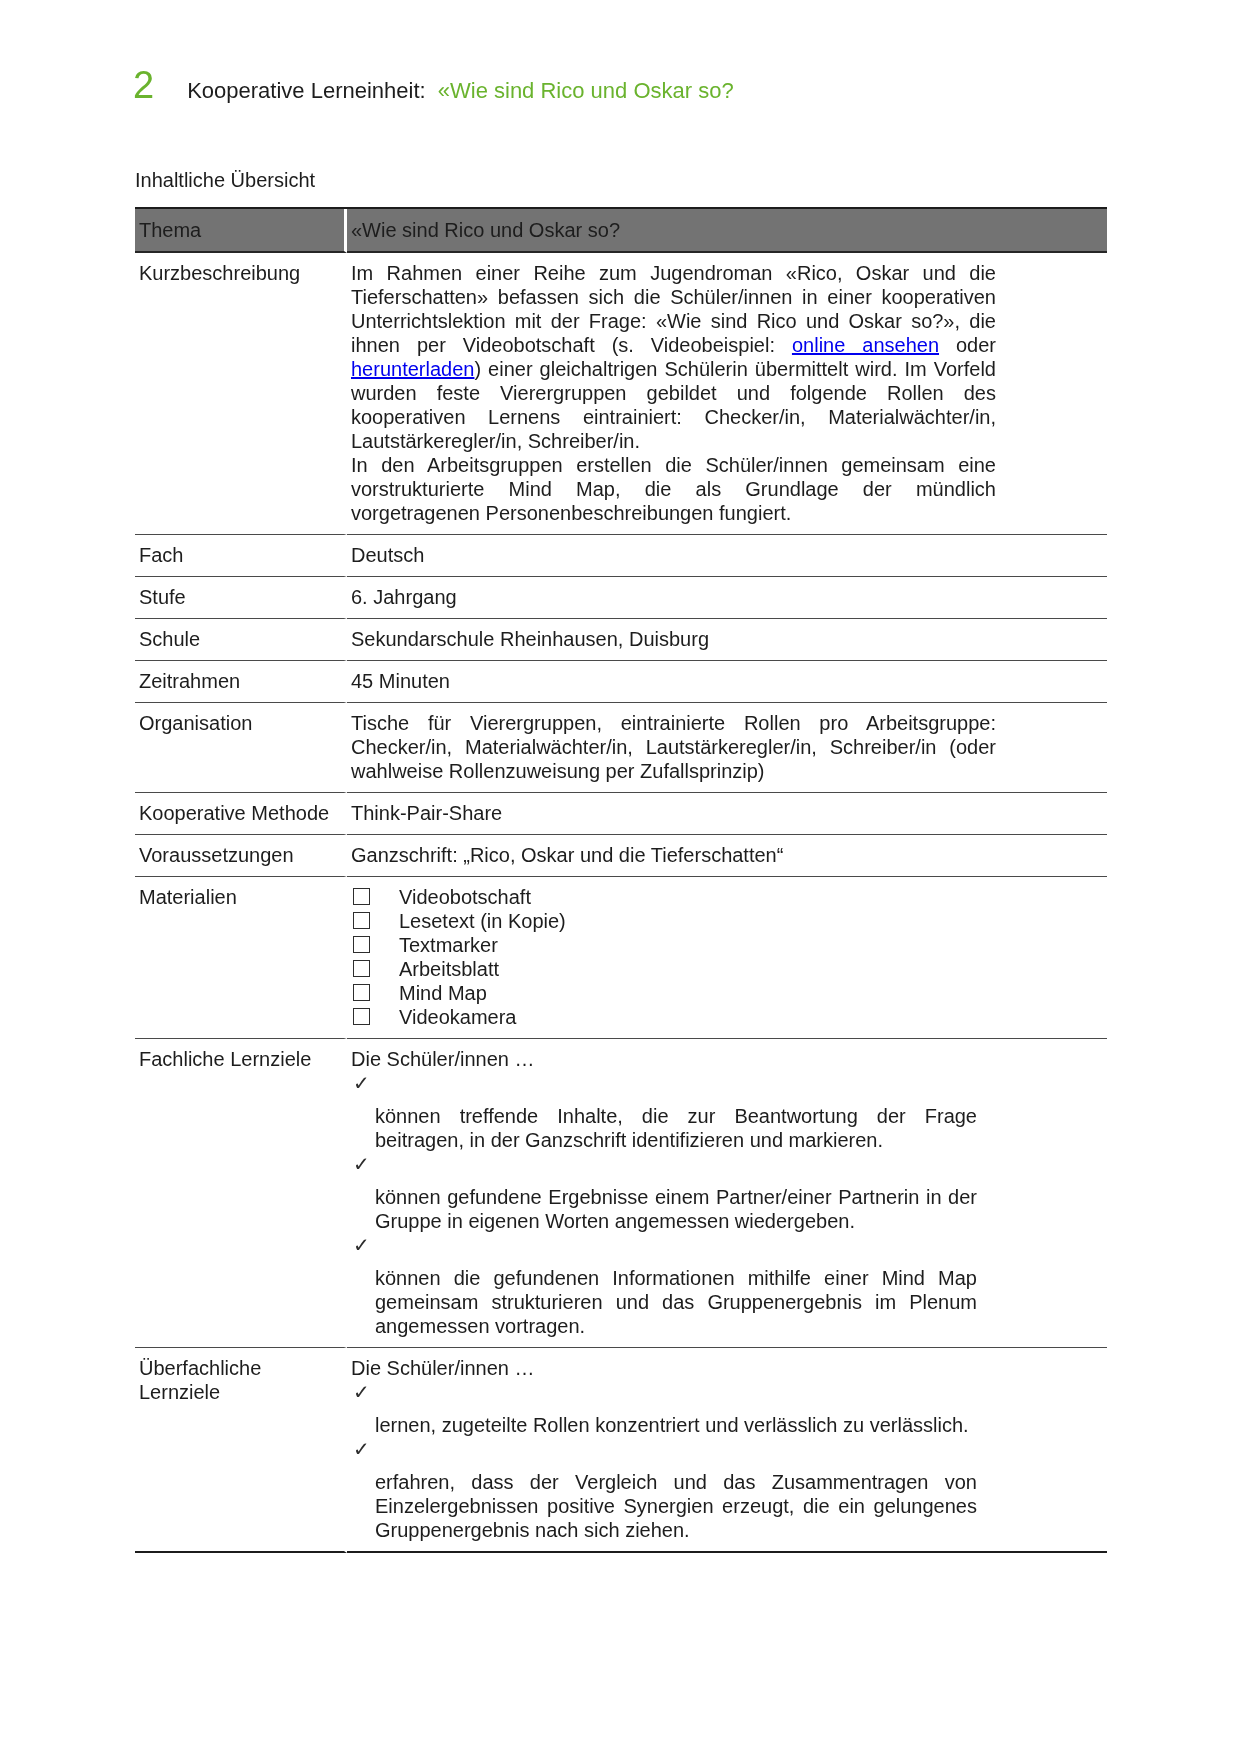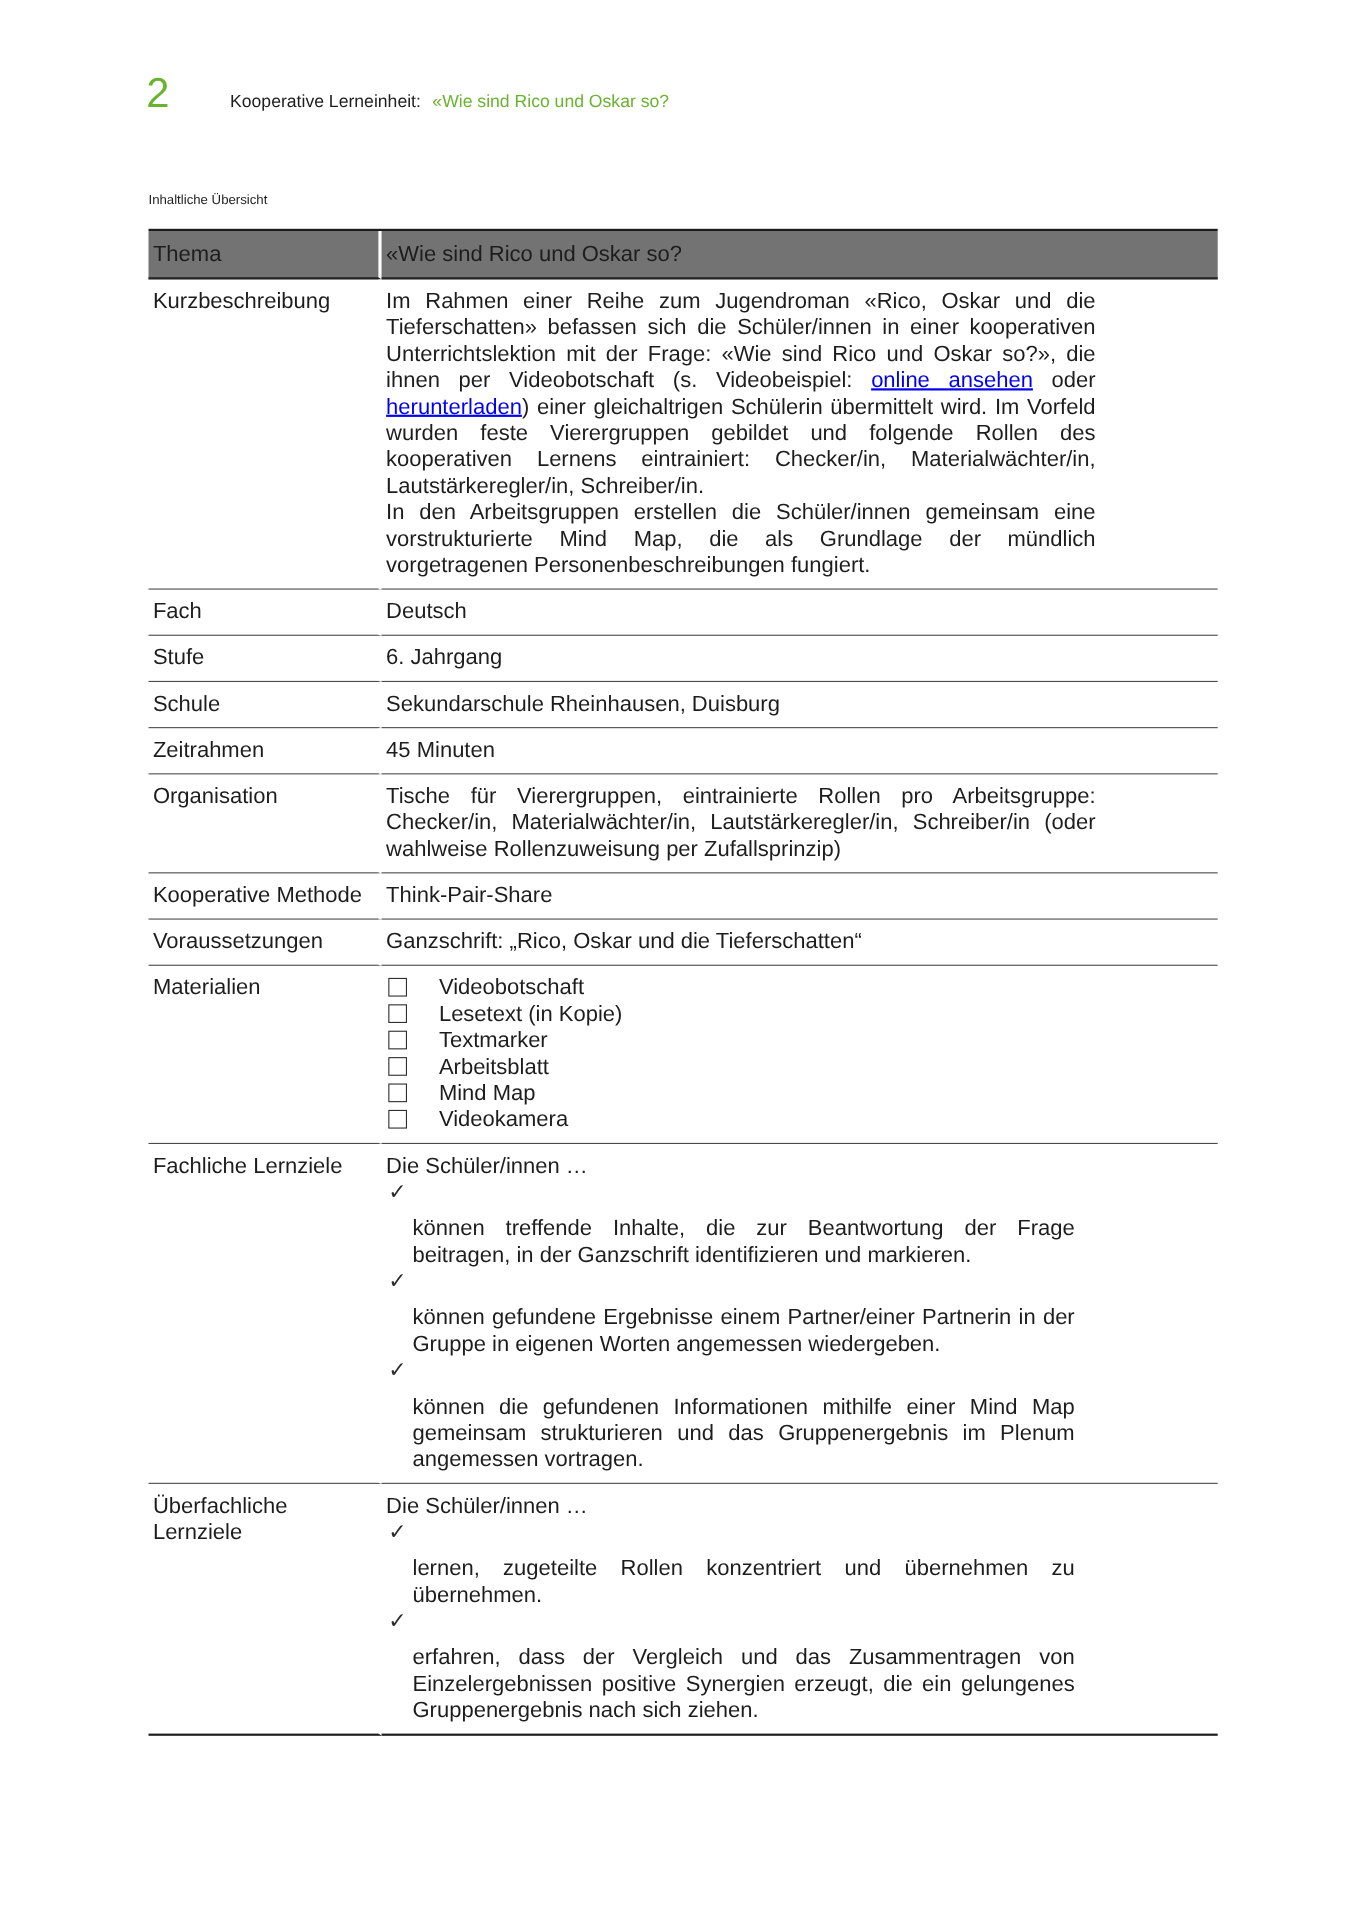--- a/index.html
+++ b/index.html
@@ -5,25 +5,25 @@
   html, body { margin: 0; padding: 0; }
   body {
     width: 1240px; height: 1754px;
     background: #ffffff;
     font-family: "Liberation Sans", "DejaVu Sans", sans-serif;
     color: #1d1d1d;
     overflow: hidden;
   }
   .doc-header { display: flex; align-items: baseline; padding: 64px 133px 0 133px; }
   .chapter-num { font-size: 38px; line-height: 42px; color: #6ab32e; margin-right: 33px; font-weight: 400; }
-  .doc-title { font-size: 16px; line-height: 28px; margin-left: 22px; }
+  .doc-title { font-size: 22px; line-height: 28px; }
   .t-main { color: #1d1d1d; }
   .t-topic { color: #6ab32e; margin-left: 6px; }
 
-  .section-title { margin: 62px 0 0 135px; font-size: 12px; line-height: 24px; }
+  .section-title { margin: 62px 0 0 135px; font-size: 20px; line-height: 24px; }
 
   table.overview {
     border-collapse: separate; border-spacing: 0;
     margin: 15px 0 0 135px;
     width: 972px;
     border-top: 2px solid #1c1c1c;
     table-layout: fixed;
   }
   col.c-label { width: 212px; }
   td {
@@ -182,21 +182,21 @@
         </td>
       </tr>
 
       <tr class="row-last">
         <td class="lbl">Überfachliche Lernziele</td>
         <td class="val">
           <p class="intro">Die Schüler/innen …</p>
           <ul class="goallist">
             <li>
                 <span class="chk">✓</span>
-                <span class="goal-text">lernen, zugeteilte Rollen konzentriert und übernehmen zu übernehmen.</span>
+                <span class="goal-text">lernen, zugeteilte Rollen konzentriert und verlässlich zu verlässlich.</span>
               </li>
             <li>
                 <span class="chk">✓</span>
                 <span class="goal-text">erfahren, dass der Vergleich und das Zusammentragen von Einzelergebnissen positive Synergien erzeugt, die ein gelungenes Gruppenergebnis nach sich ziehen.</span>
               </li>
           </ul>
         </td>
       </tr>
 
     </tbody>

